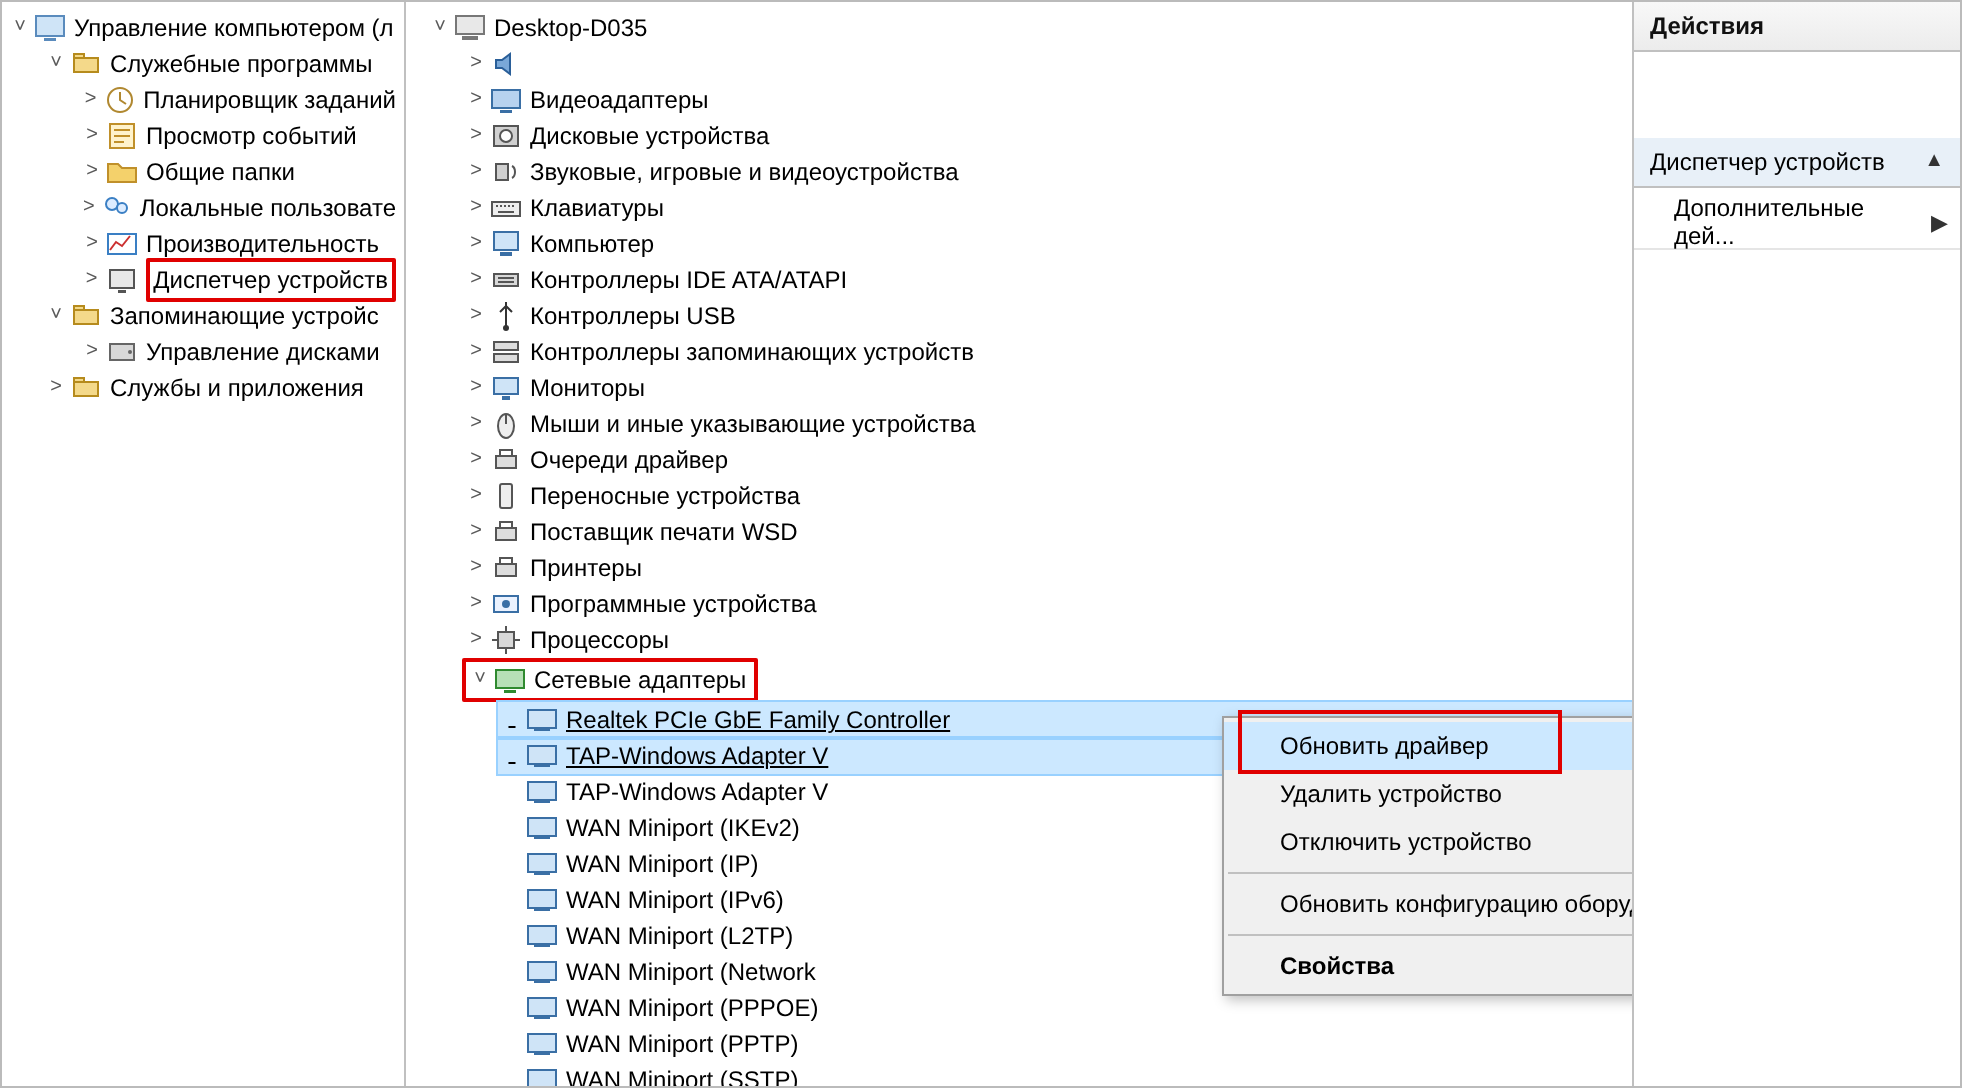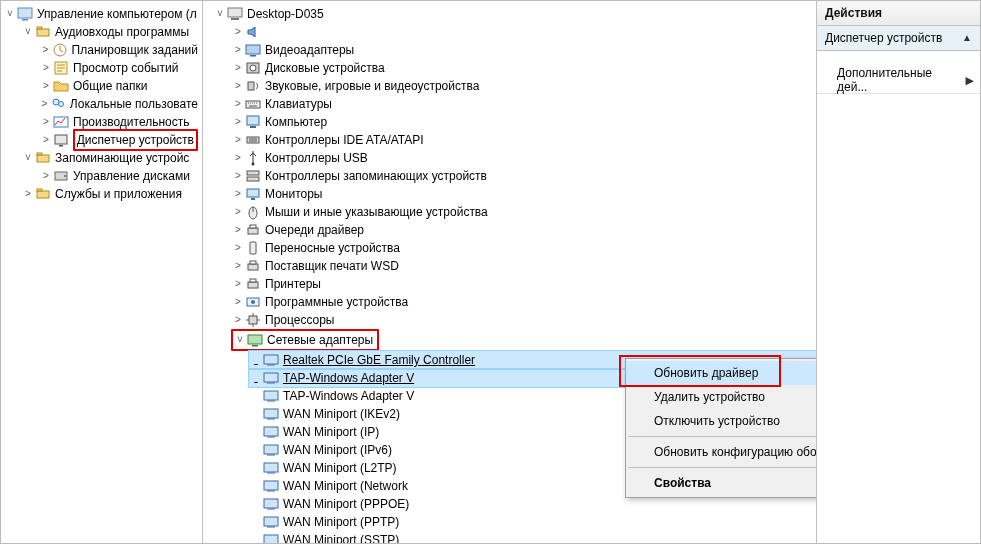--- a/index.html
+++ b/index.html
@@ -1,40 +1,40 @@
 <!DOCTYPE html>
 <html><head>
 <meta charset="utf-8">
 <style>
   html,body{margin:0;padding:0;font-family:"Segoe UI",Tahoma,sans-serif;font-size:12px;color:#000;background:#fff;}
   .app{width:981px;height:544px;display:flex;border:1px solid #bbb;box-sizing:border-box;position:relative;}
   .pane{height:100%;overflow:hidden;box-sizing:border-box;}
   .left{width:202px;border-right:1px solid #c0c0c0;padding-top:4px;}
   .center{flex:1;border-right:1px solid #c0c0c0;padding-top:4px;position:relative;}
-  .right{width:163px;display:flex;flex-direction:column;}
+  .right{width:163px;display:flex;flex-direction:column;gap:43px;}
   .right-header{height:24px;background:linear-gradient(#f8f8f8,#ececec);border-bottom:1px solid #c0c0c0;padding:0 8px;line-height:24px;font-weight:600;color:#111;}
   .right-body{flex:1;border-top:0;}
   .action-title{height:24px;line-height:24px;padding:0 8px;background:#e8f0f8;border-bottom:1px solid #c0c0c0;display:flex;align-items:center;justify-content:space-between;}
   .action-title span.arrow{font-size:10px;color:#333;}
-  .action-sub{height:26px;display:flex;align-items:center;justify-content:space-between;padding:16px 6px 0 20px;border-bottom:1px solid #e5e5e5;cursor:pointer;}
+  .action-sub{height:26px;display:flex;align-items:center;justify-content:space-between;padding:4px 6px 0 20px;border-bottom:1px solid #e5e5e5;cursor:pointer;}
   .action-sub .rarrow{font-size:11px;color:#333;}
   
   .tree{list-style:none;margin:0;padding:0 0 0 2px;}
   .tree ul{list-style:none;margin:0;padding:0 0 0 18px;}
   .row{display:flex;align-items:center;height:18px;line-height:18px;white-space:nowrap;cursor:default;padding-right:4px;}
   .row.selected{background:#cce8ff;outline:1px solid #99d1ff;text-decoration:underline;}
   .tw{width:14px;text-align:center;font-size:10px;color:#5a5a5a;cursor:pointer;user-select:none;}
   .tw.empty{color:transparent;}
   .ic{width:16px;height:16px;margin-right:4px;display:inline-flex;align-items:center;justify-content:center;}
   .ic svg{width:16px;height:16px;}
   .lbl{flex:0 0 auto;}
   .hl-red{border:2px solid #e00000;border-radius:1px;}
   .hl-red.pad{padding:0 2px;}
   
-  .ctx{position:absolute;left:422px;top:357px;width:302px;background:#f0f0f0;border:1px solid #a0a0a0;box-shadow:2px 2px 6px rgba(0,0,0,.25);padding:2px 0;z-index:50;}
+  .ctx{position:absolute;left:408px;top:357px;width:302px;background:#f0f0f0;border:1px solid #a0a0a0;box-shadow:2px 2px 6px rgba(0,0,0,.25);padding:2px 0;z-index:50;}
   .ctx .mi{height:24px;line-height:24px;padding:0 14px 0 28px;cursor:default;white-space:nowrap;}
   .ctx .mi.hot{background:#cce8ff;}
   .ctx .sep{height:1px;margin:3px 2px;background:#c0c0c0;}
   .ctx .mi.bold{font-weight:600;}
   .ctx-hl{position:absolute;left:416px;top:354px;width:158px;height:28px;border:2px solid #e00000;z-index:60;pointer-events:none;}
 </style>
 </head>
 <body>
 
 <div class="app">
@@ -55,21 +55,21 @@
         <ul id="left-groups">
             <li>
               <div class="row">
                 <span class="tw">˅</span>
                 <span class="ic">
                   <svg viewBox="0 0 16 16">
                     <rect x="2" y="5" width="12" height="7" fill="#f4d98a" stroke="#b68b1d"></rect>
                     <rect x="2" y="3" width="5" height="2" fill="#f4d98a" stroke="#b68b1d"></rect>
                   </svg>
                 </span>
-                <span class="lbl">Аудиовходы программы</span>
+                <span class="lbl">Служебные программы</span>
               </div>
               <ul>
                 <li>
                   <div class="row">
                     <span class="tw">&gt;</span>
                     <span class="ic">
                       <svg viewBox="0 0 16 16">
                         <circle cx="8" cy="8" r="6" fill="#fff" stroke="#b08830"></circle>
                         <path d="M8 4v4l3 2" stroke="#b08830" fill="none"></path>
                       </svg>

